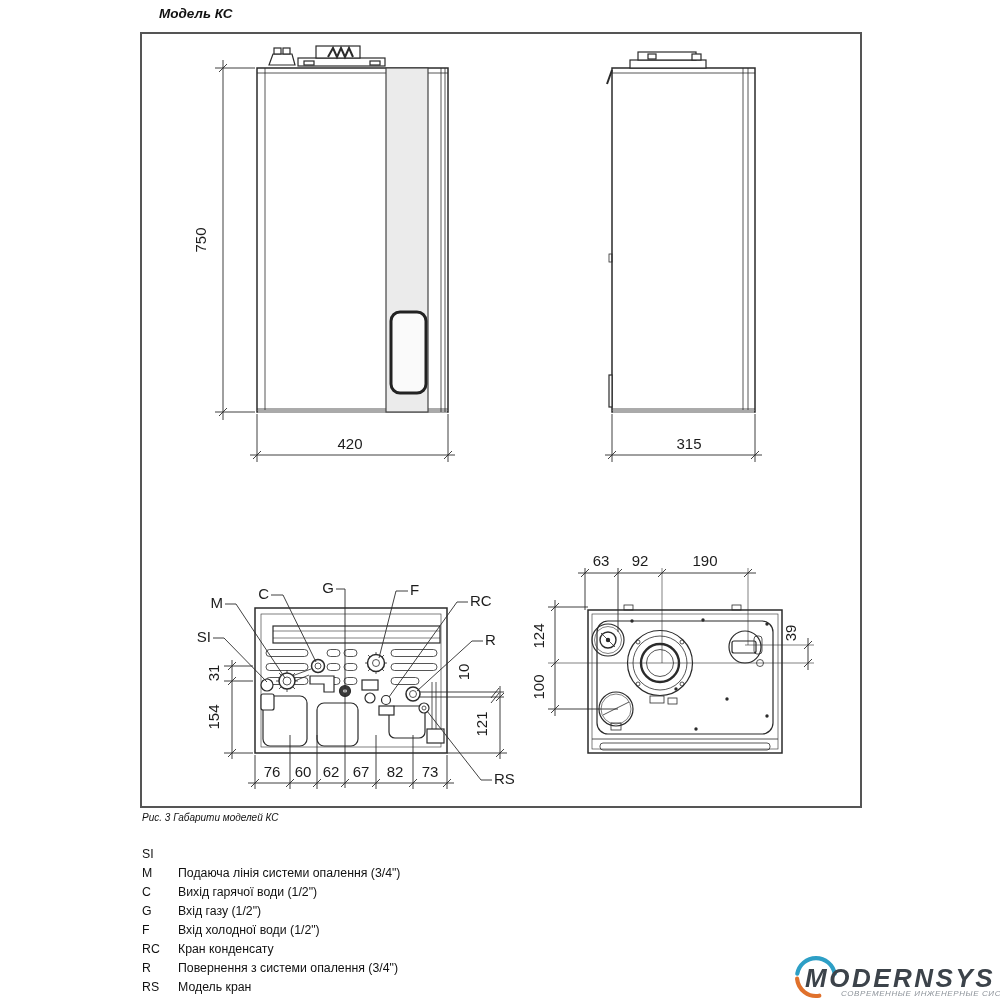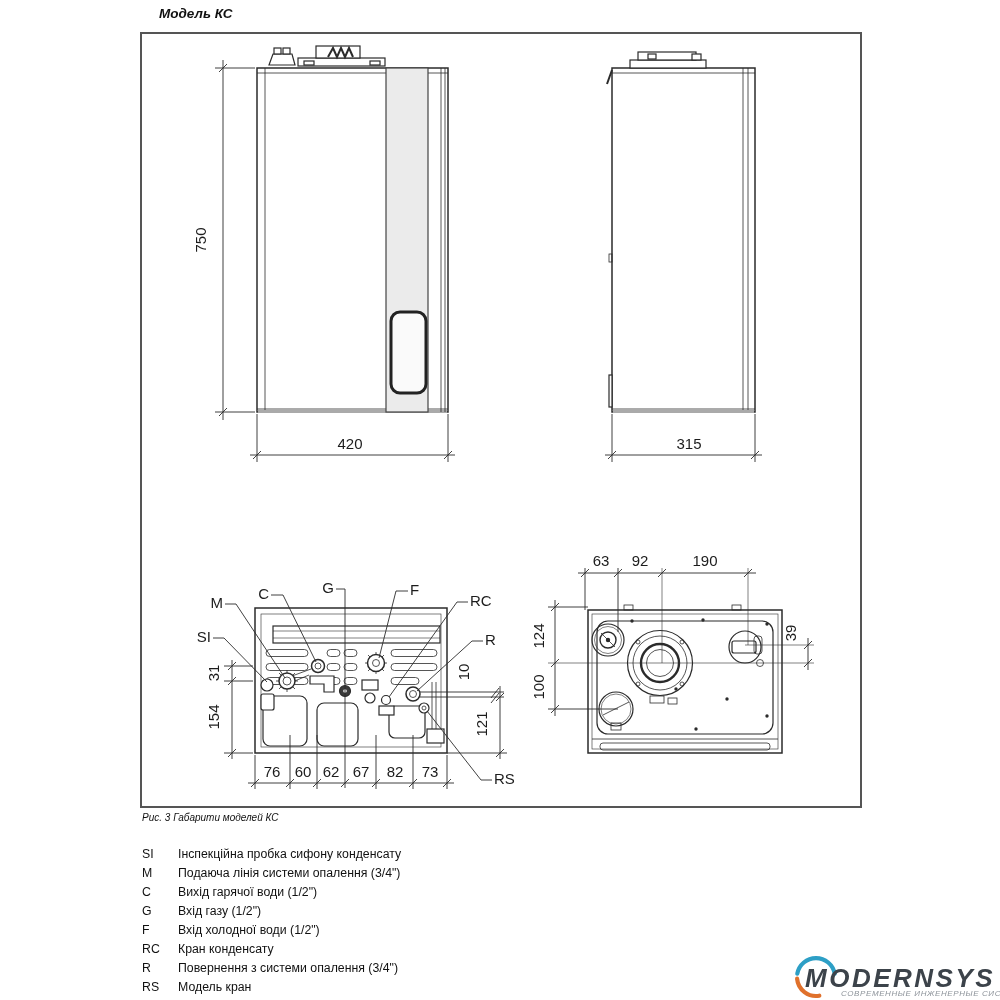--- a/index.html
+++ b/index.html
@@ -324,21 +324,20 @@
       <line x1="664" y1="635" x2="672" y2="627" class="dim"></line>
       <text class="dt" transform="translate(656,601) rotate(-90)">39</text>
     </g>
   </svg>
 
   <div class="abs" id="caption">Рис. 3 Габарити моделей КС</div>
 
   <div class="abs" id="legend">
     <div class="legend-row">
       <span class="legend-key">SI</span>
-      <span class="legend-text">Інспекційна пробка сифону конденсату</span>
     </div>
     <div class="legend-row">
       <span class="legend-key">M</span>
       <span class="legend-text">Подаюча лінія системи опалення (3/4")</span>
     </div>
     <div class="legend-row">
       <span class="legend-key">C</span>
       <span class="legend-text">Вихід гарячої води (1/2")</span>
     </div>
     <div class="legend-row">

